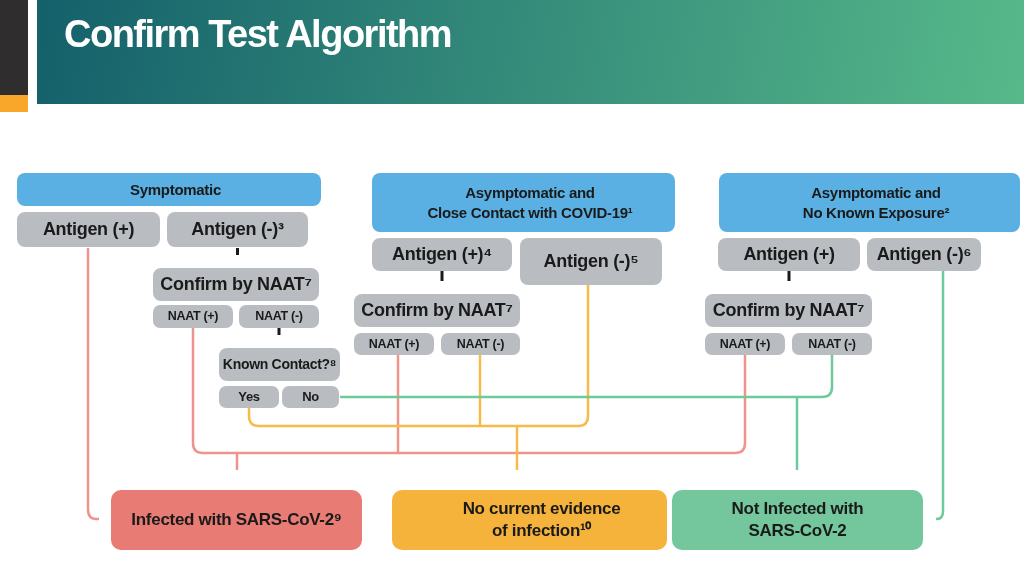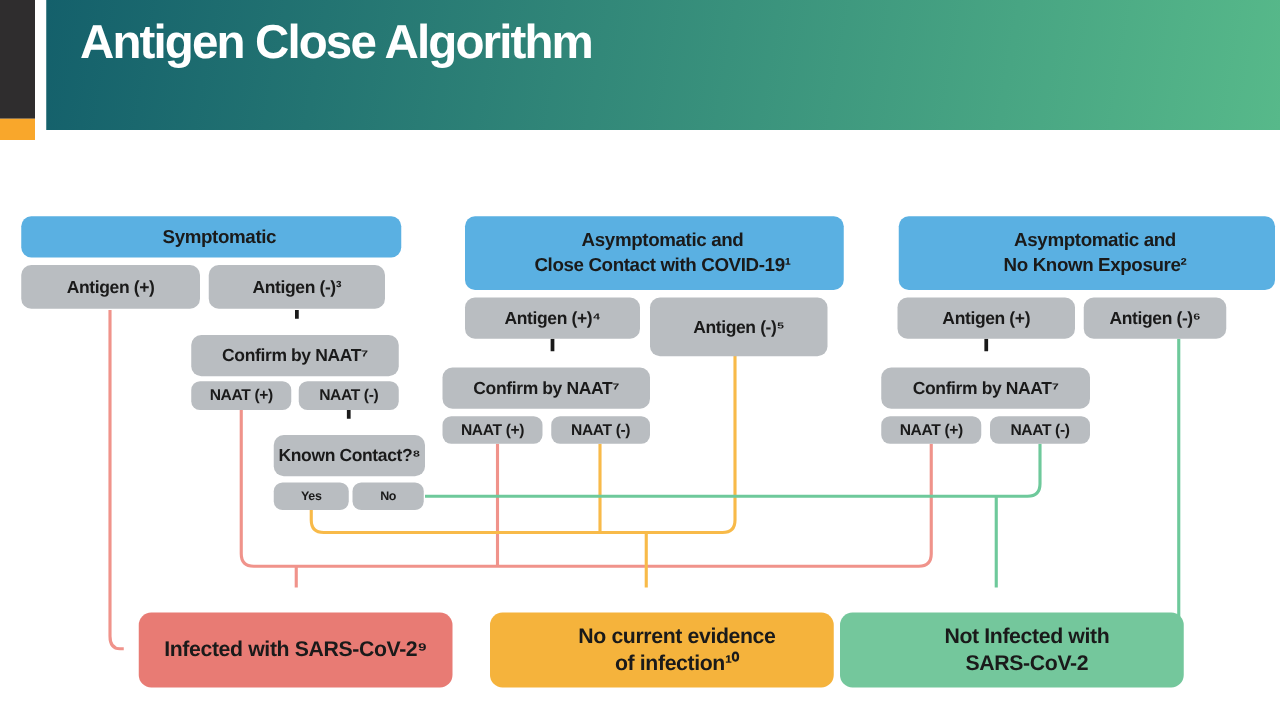--- a/index.html
+++ b/index.html
@@ -38,38 +38,38 @@
   .edge-black{stroke:var(--arrow-black);stroke-width:3;}
   .edge-red{stroke:var(--red-line);stroke-width:2.5;}
   .edge-orange{stroke:var(--orange-line);stroke-width:2.5;}
   .edge-green{stroke:var(--green-line);stroke-width:2.5;}
   .box{
     position:absolute;display:flex;align-items:center;justify-content:center;
     text-align:center;font-weight:bold;border-radius:8px;
     white-space:pre-line;letter-spacing:-0.3px;line-height:1.3;
   }
   .blue{background:var(--blue-box);font-size:15px;padding-left:13px;}
-  .gray{background:var(--gray-box);font-size:14px;}
+  .gray{background:var(--gray-box);font-size:18px;}
   .sm{font-size:12.5px;border-radius:7px;}
   .kc{font-size:14px;}
-  .yn{font-size:10px;border-radius:7px;}
+  .yn{font-size:13px;border-radius:7px;}
   .outcome{font-size:17px;border-radius:10px;}
   .outcome-0{background:var(--red-box);}
   .outcome-1{background:var(--orange-box);}
-  .outcome-2{background:var(--green-box);padding-left:24px;}
+  .outcome-2{background:var(--green-box);}
 </style>
 </head>
 <body>
 
 <div class="slide">
 
   <div class="black-bar"></div>
   <div class="orange-square"></div>
   <div class="banner">
-    <h1>Antigen Close Algorithm</h1>
+    <h1>Confirm Test Algorithm</h1>
   </div>
 
   <svg class="lines" viewBox="0 0 1024 572">
     <defs>
       <marker id="ah-black" orient="auto" markerUnits="strokeWidth" markerWidth="5" markerHeight="5" refX="1" refY="2.5">
         <path d="M0,0 L5,2.5 L0,5 z" fill="#1a1a1a"></path>
       </marker>
       <marker id="ah-red" orient="auto" markerUnits="strokeWidth" markerWidth="5" markerHeight="5" refX="1" refY="2.5">
         <path d="M0,0 L5,2.5 L0,5 z" fill="#f0938b"></path>
       </marker>

